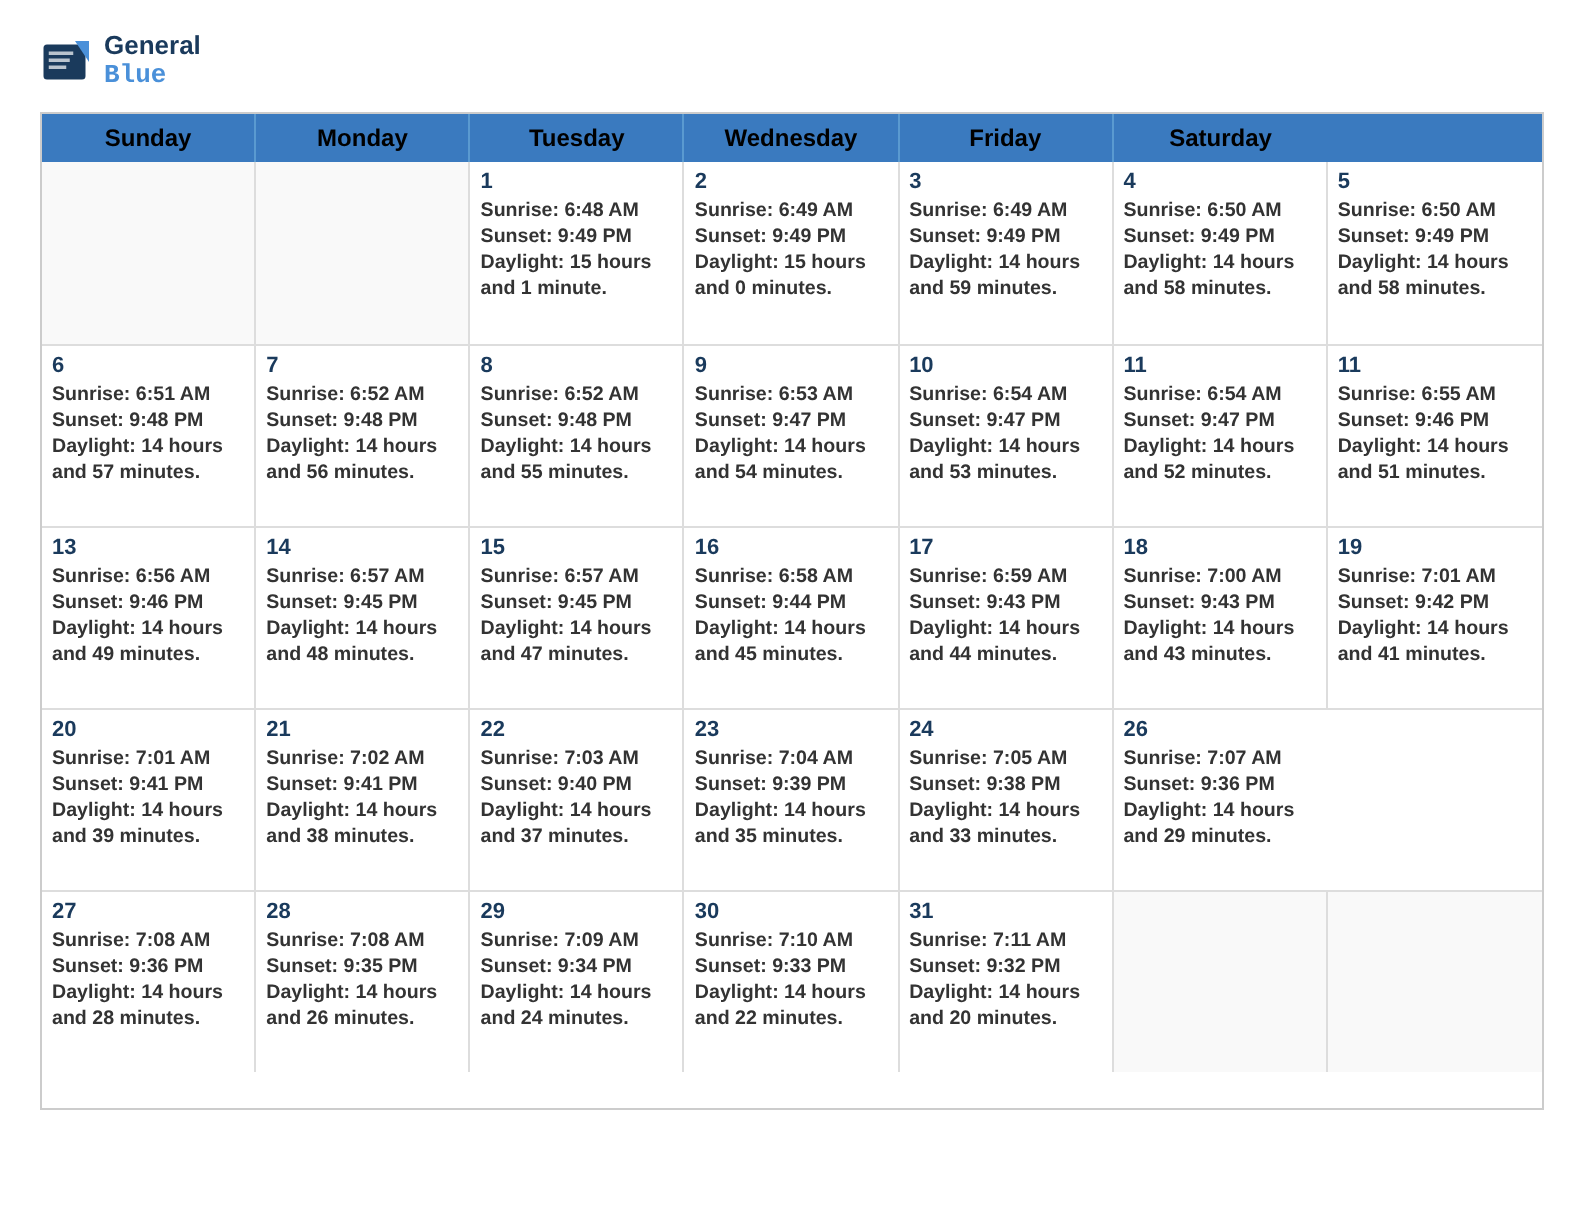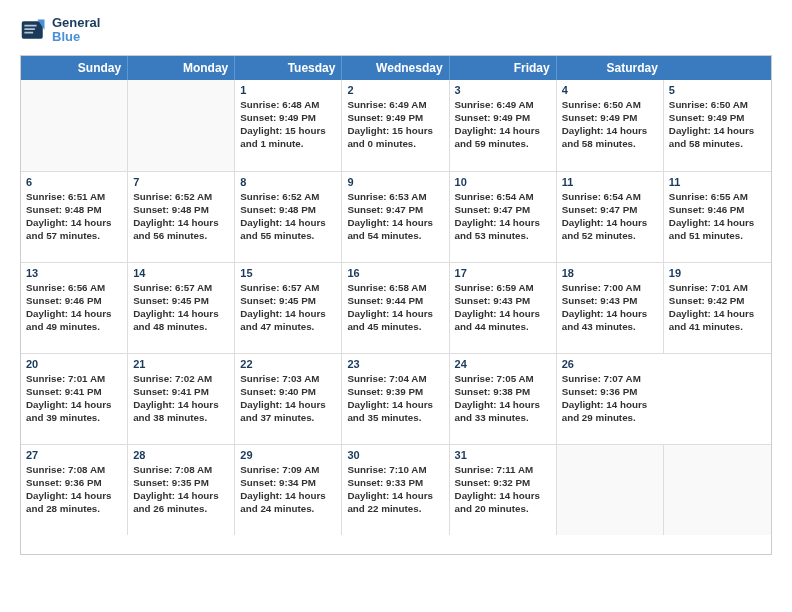--- a/index.html
+++ b/index.html
@@ -29,20 +29,21 @@
       gap: 4px;
     }
     .logo-text {
       font-size: 18px;
       font-weight: bold;
       color: #1a3a5c;
       line-height: 1.1;
     }
     .logo-text span {
       color: #4a90d9;
+      font-family: Liberation Mono, monospace;
     }
     .logo-icon {
       width: 28px;
       height: 28px;
     }
     .title-block {
       text-align: right;
     }
     .title-block h1 {
       font-size: 36px;
@@ -59,25 +60,25 @@
       flex: 1;
       border: 1px solid #ccc;
       overflow: hidden;
     }
     .cal-header {
       display: grid;
       grid-template-columns: repeat(7, 1fr);
       background: #3a7abf;
     }
     .cal-header-cell {
-      color: #ffffff;
+      color: #000000;
       font-size: 12px;
       font-weight: bold;
       padding: 5px 6px;
-      text-align: right;
+      text-align: center;
       border-right: 1px solid #5a9ad0;
     }
     .cal-header-cell:last-child { border-right: none; }
     .cal-body {
       display: grid;
       grid-template-rows: repeat(5, 1fr);
     }
     .cal-week {
       display: grid;
       grid-template-columns: repeat(7, 1fr);

